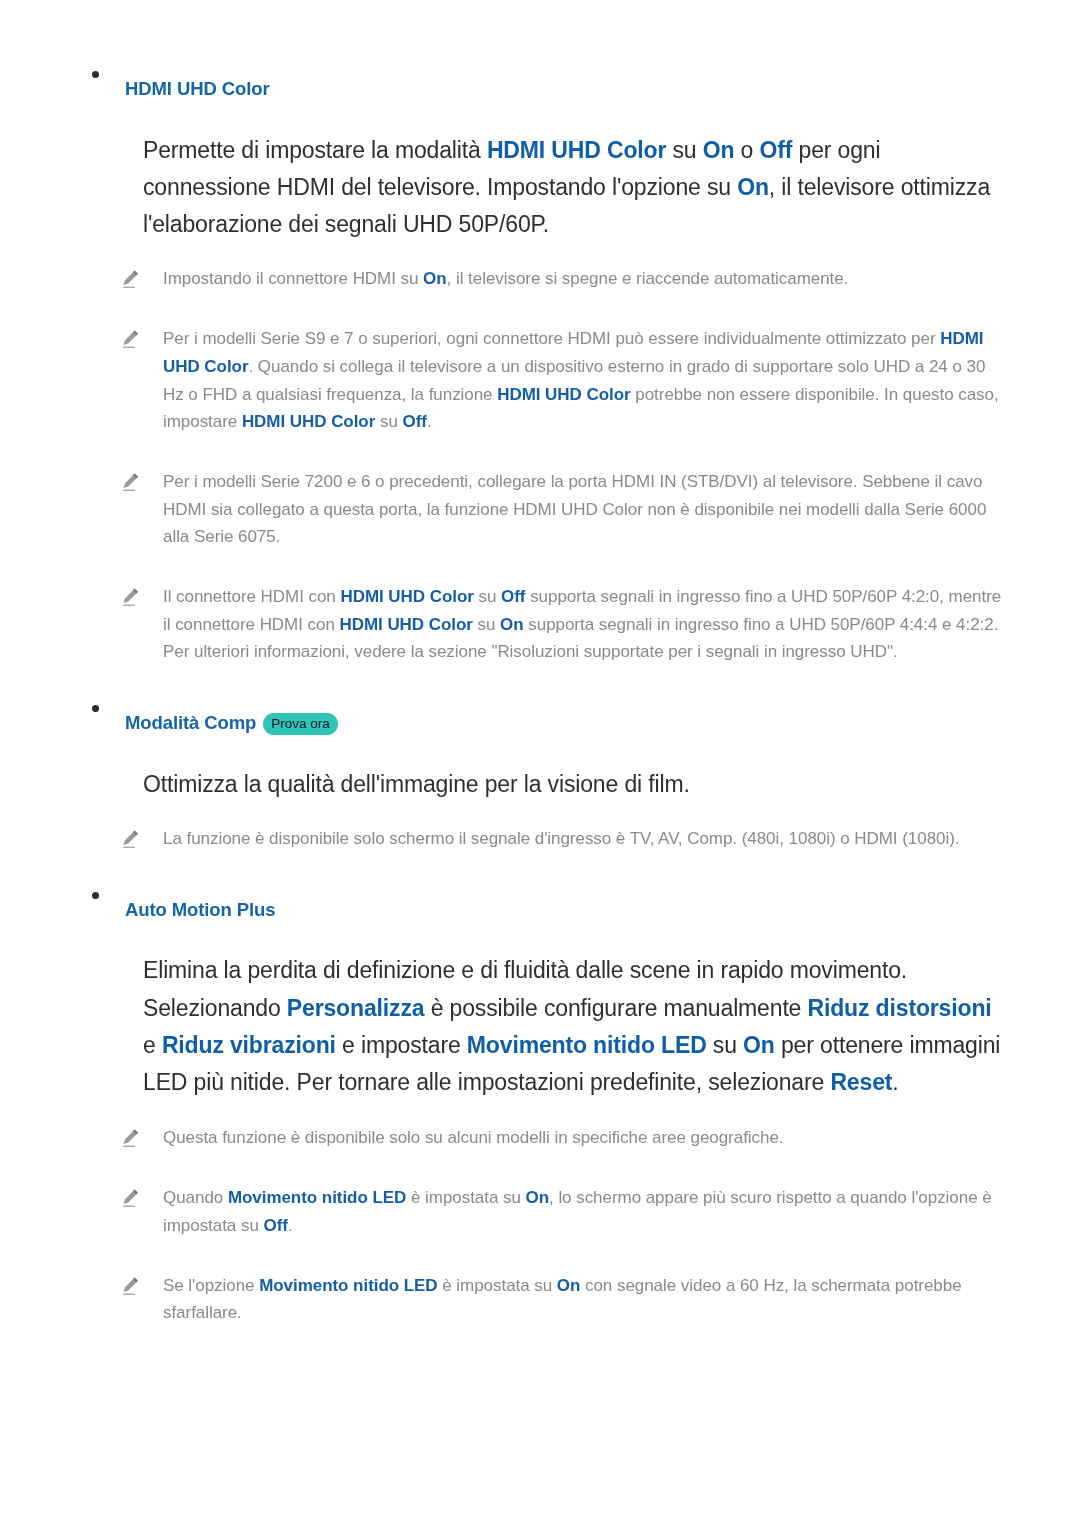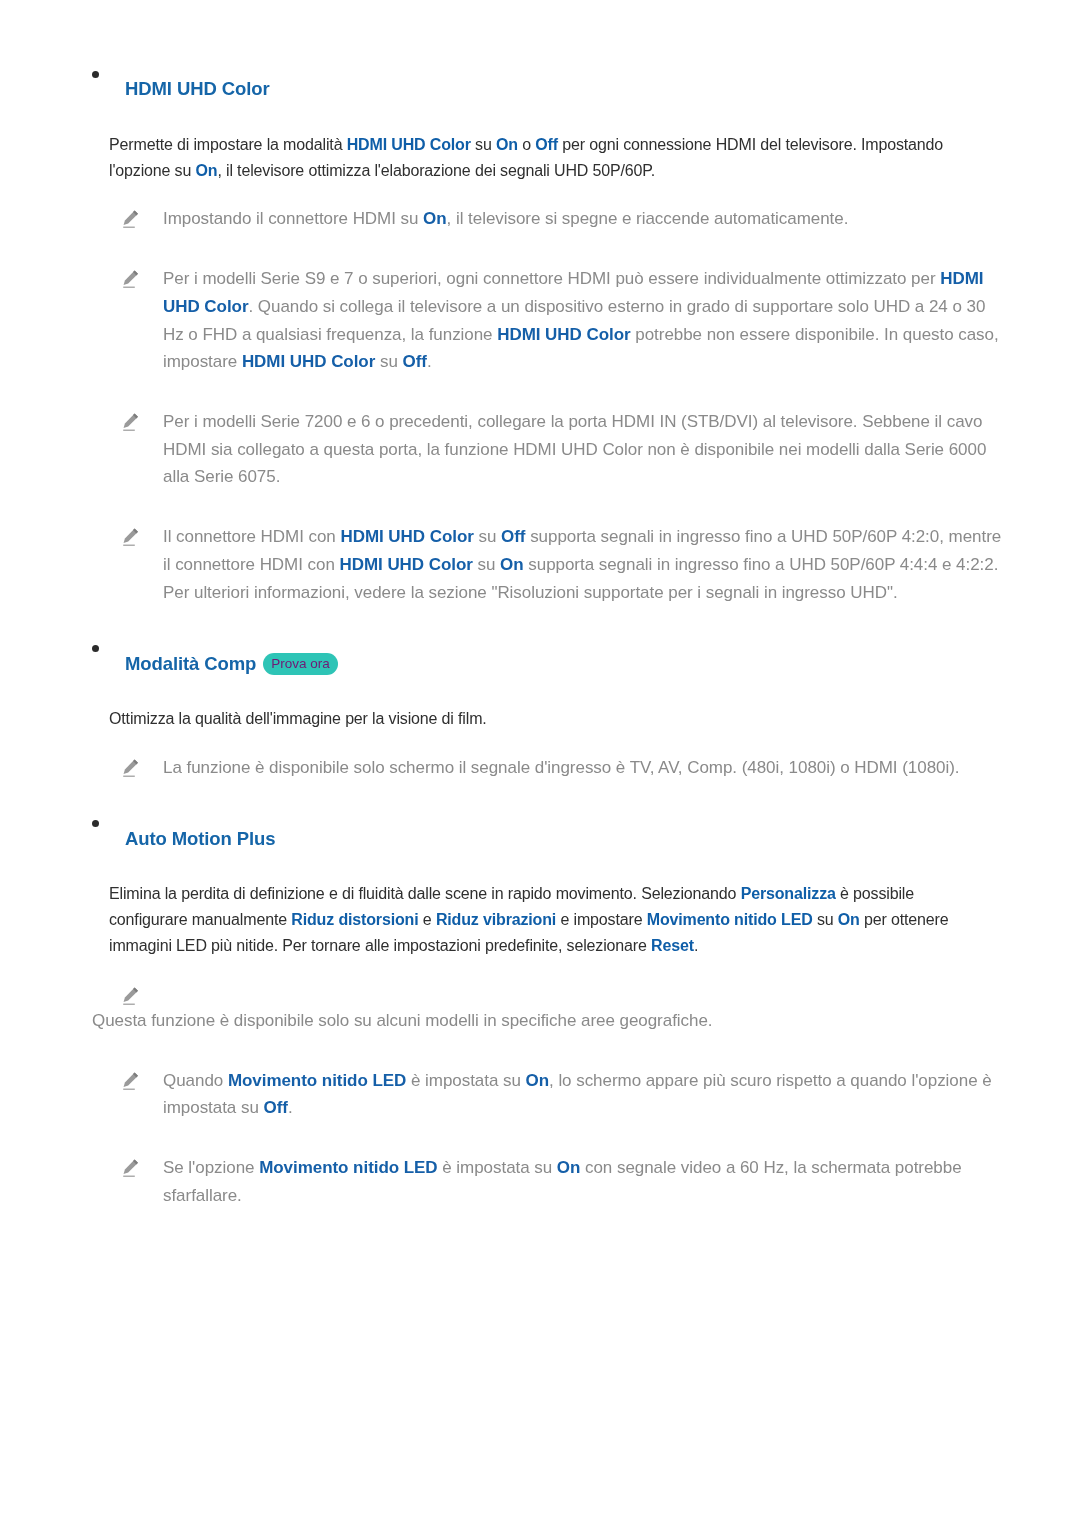--- a/index.html
+++ b/index.html
@@ -58,35 +58,35 @@
     letter-spacing: -0.1px;
     display: flex;
     align-items: center;
     flex-wrap: wrap;
     gap: 7px;
   }
 
   .badge {
     display: inline-block;
     background: #2ec4b6;
-    color: #701a75;
+    color: #0f172a;
     font-size: 13.5px;
     font-weight: normal;
     line-height: 1;
     padding: 4px 8px 5px 8px;
     border-radius: 11px;
     letter-spacing: 0px;
     position: relative;
     top: 0px;
   }
 
   
   .body-para {
-    margin: 14px 0 0 17px;
-    font-size: 16px;
+    margin: 14px 0 0 51px;
+    font-size: 23px;
     line-height: 1.62;
     color: #2f2f2f;
     letter-spacing: -0.15px;
     max-width: 886px;
   }
   .body-para b,
   .body-para .em {
     color: #0f5ea8;
     font-weight: bold;
   }
@@ -229,21 +229,21 @@
         <span class="bullet-dot"></span>
         <h2 class="section-title">
           <span>Auto Motion Plus</span>
         </h2>
       </div>
 
       <p class="body-para"><span>Elimina la perdita di definizione e di fluidità dalle scene in rapido movimento. Selezionando </span><b>Personalizza</b><span> è possibile configurare manualmente </span><b>Riduz distorsioni</b><span> e </span><b>Riduz vibrazioni</b><span> e impostare </span><b>Movimento nitido LED</b><span> su </span><b>On</b><span> per ottenere immagini LED più nitide. Per tornare alle impostazioni predefinite, selezionare </span><b>Reset</b><span>.</span></p>
 
       <div class="notes">
 
-        <div class="note" style="margin-top:23px;flex-direction:column;">
+        <div class="note" style="margin-top:23px;">
           <span class="note-icon">
             <svg width="22" height="22" viewBox="0 0 22 22" aria-hidden="true">
               <path d="M14.6 2.4 L18.0 5.8 L8.2 15.6 L3.6 17.0 L4.9 12.4 Z" fill="#9a9a9a"></path>
               <path d="M14.6 2.4 L18.0 5.8 L16.4 7.4 L13.0 4.0 Z" fill="#7d7d7d"></path>
               <rect x="3.2" y="18.6" width="11.6" height="1.2" fill="#9a9a9a"></rect>
             </svg>
           </span>
           <span class="note-text"><span>Questa funzione è disponibile solo su alcuni modelli in specifiche aree geografiche.</span></span>
         </div>
 

